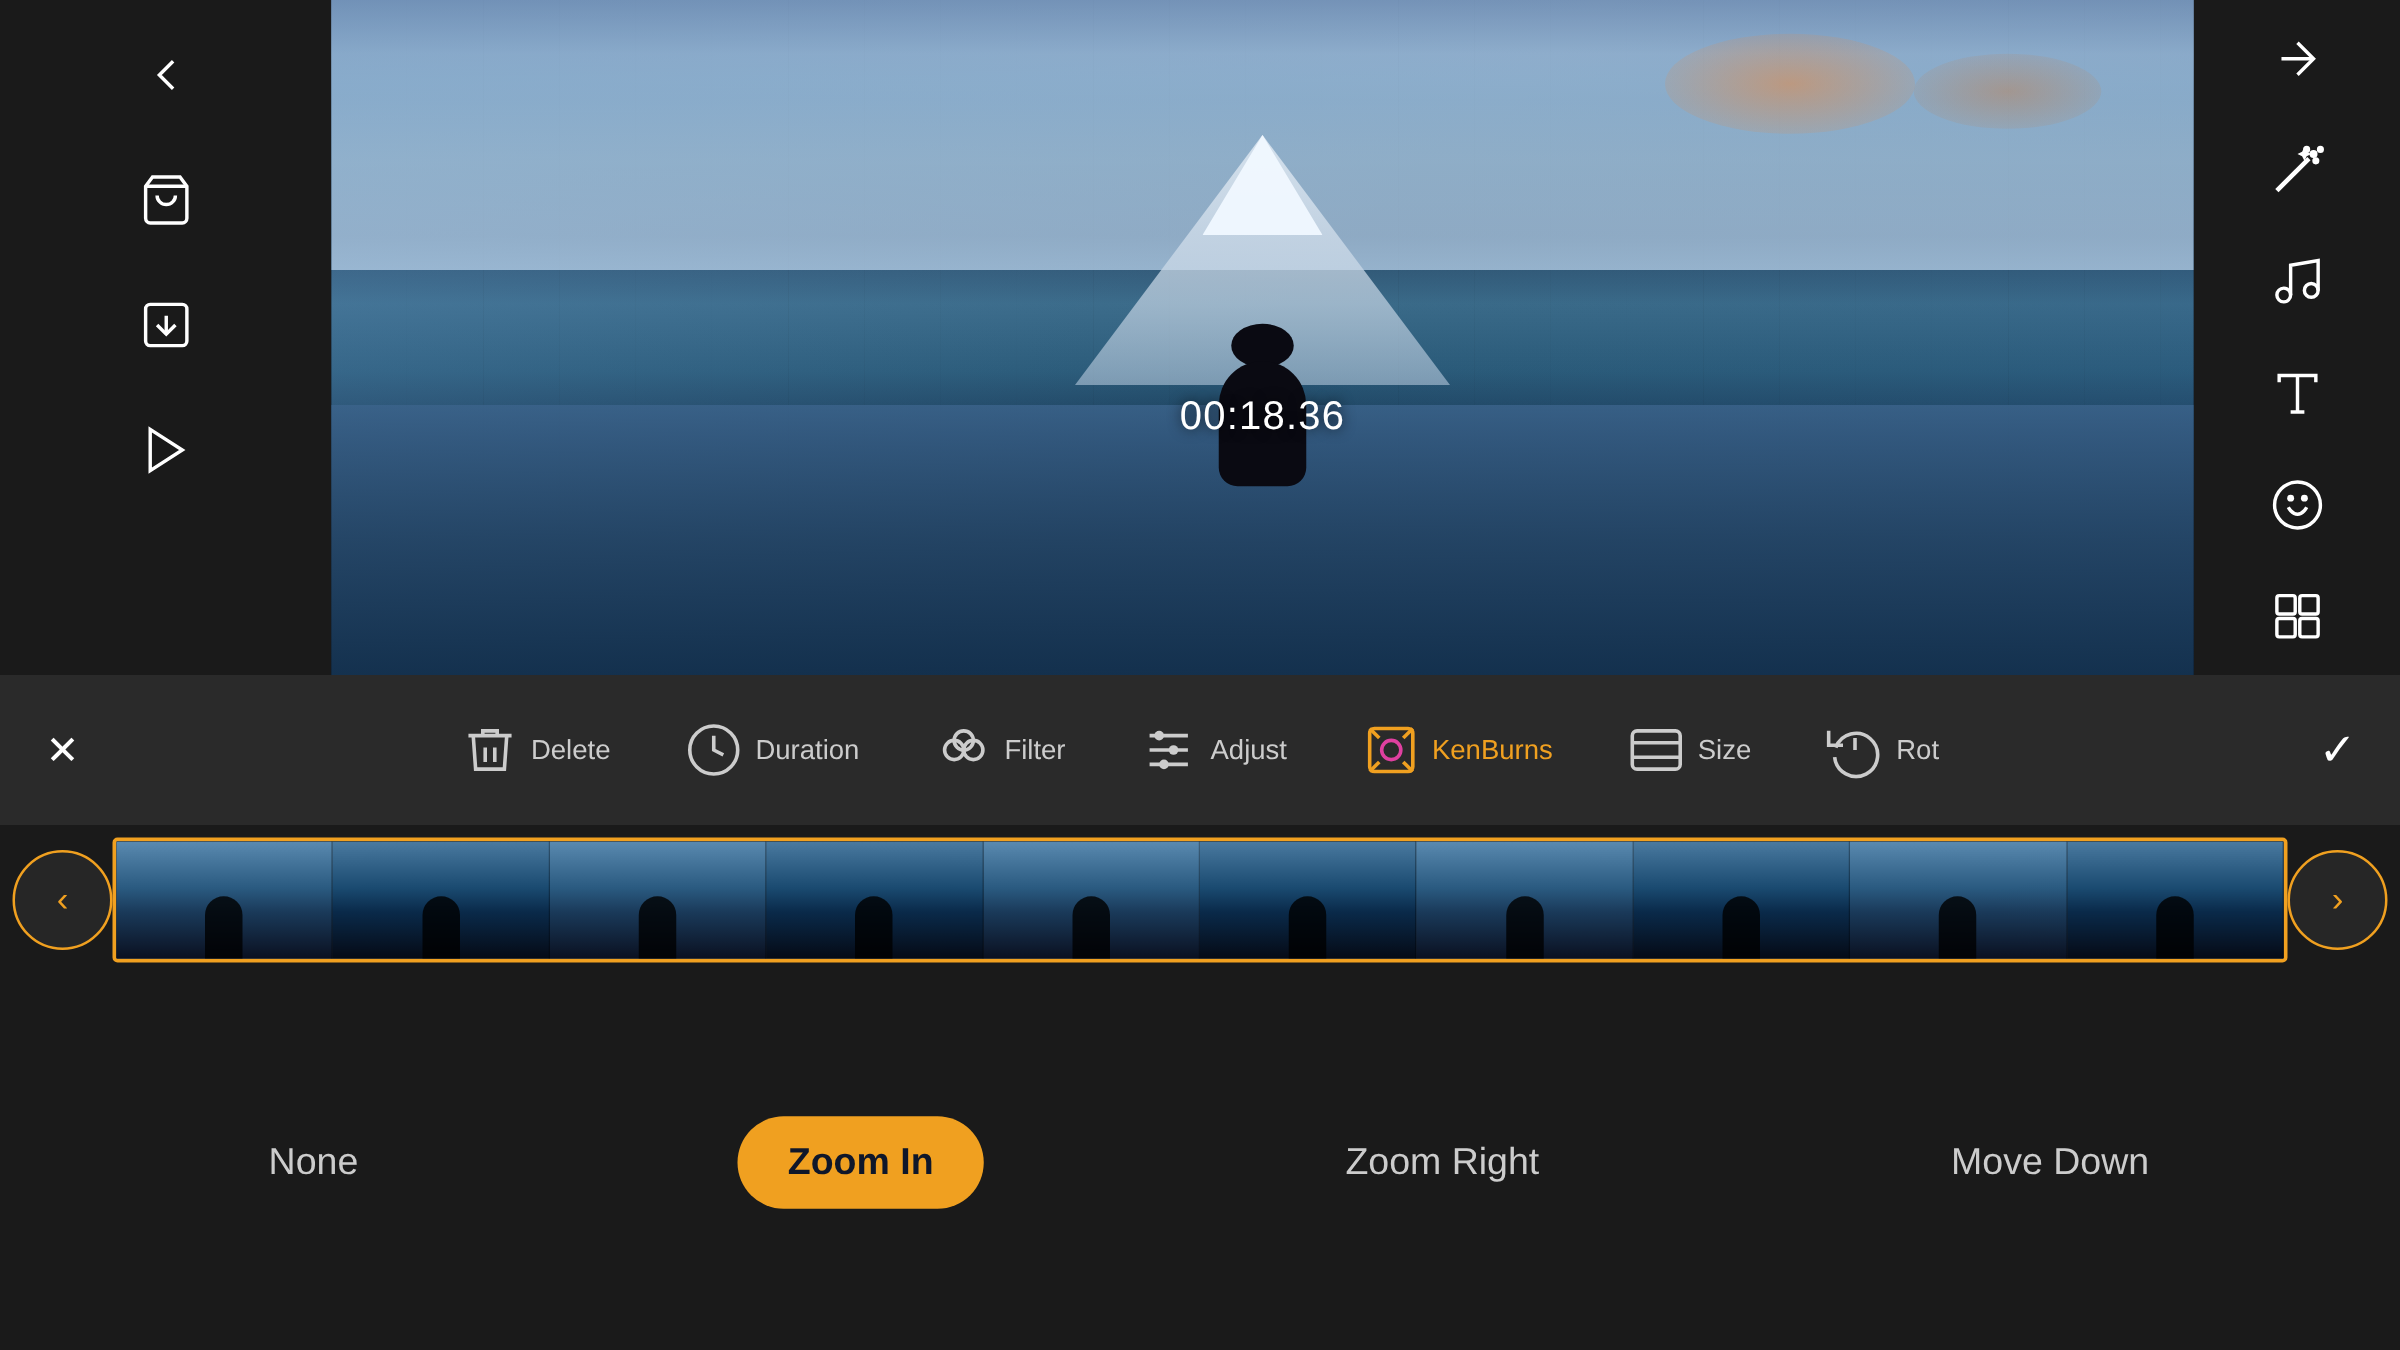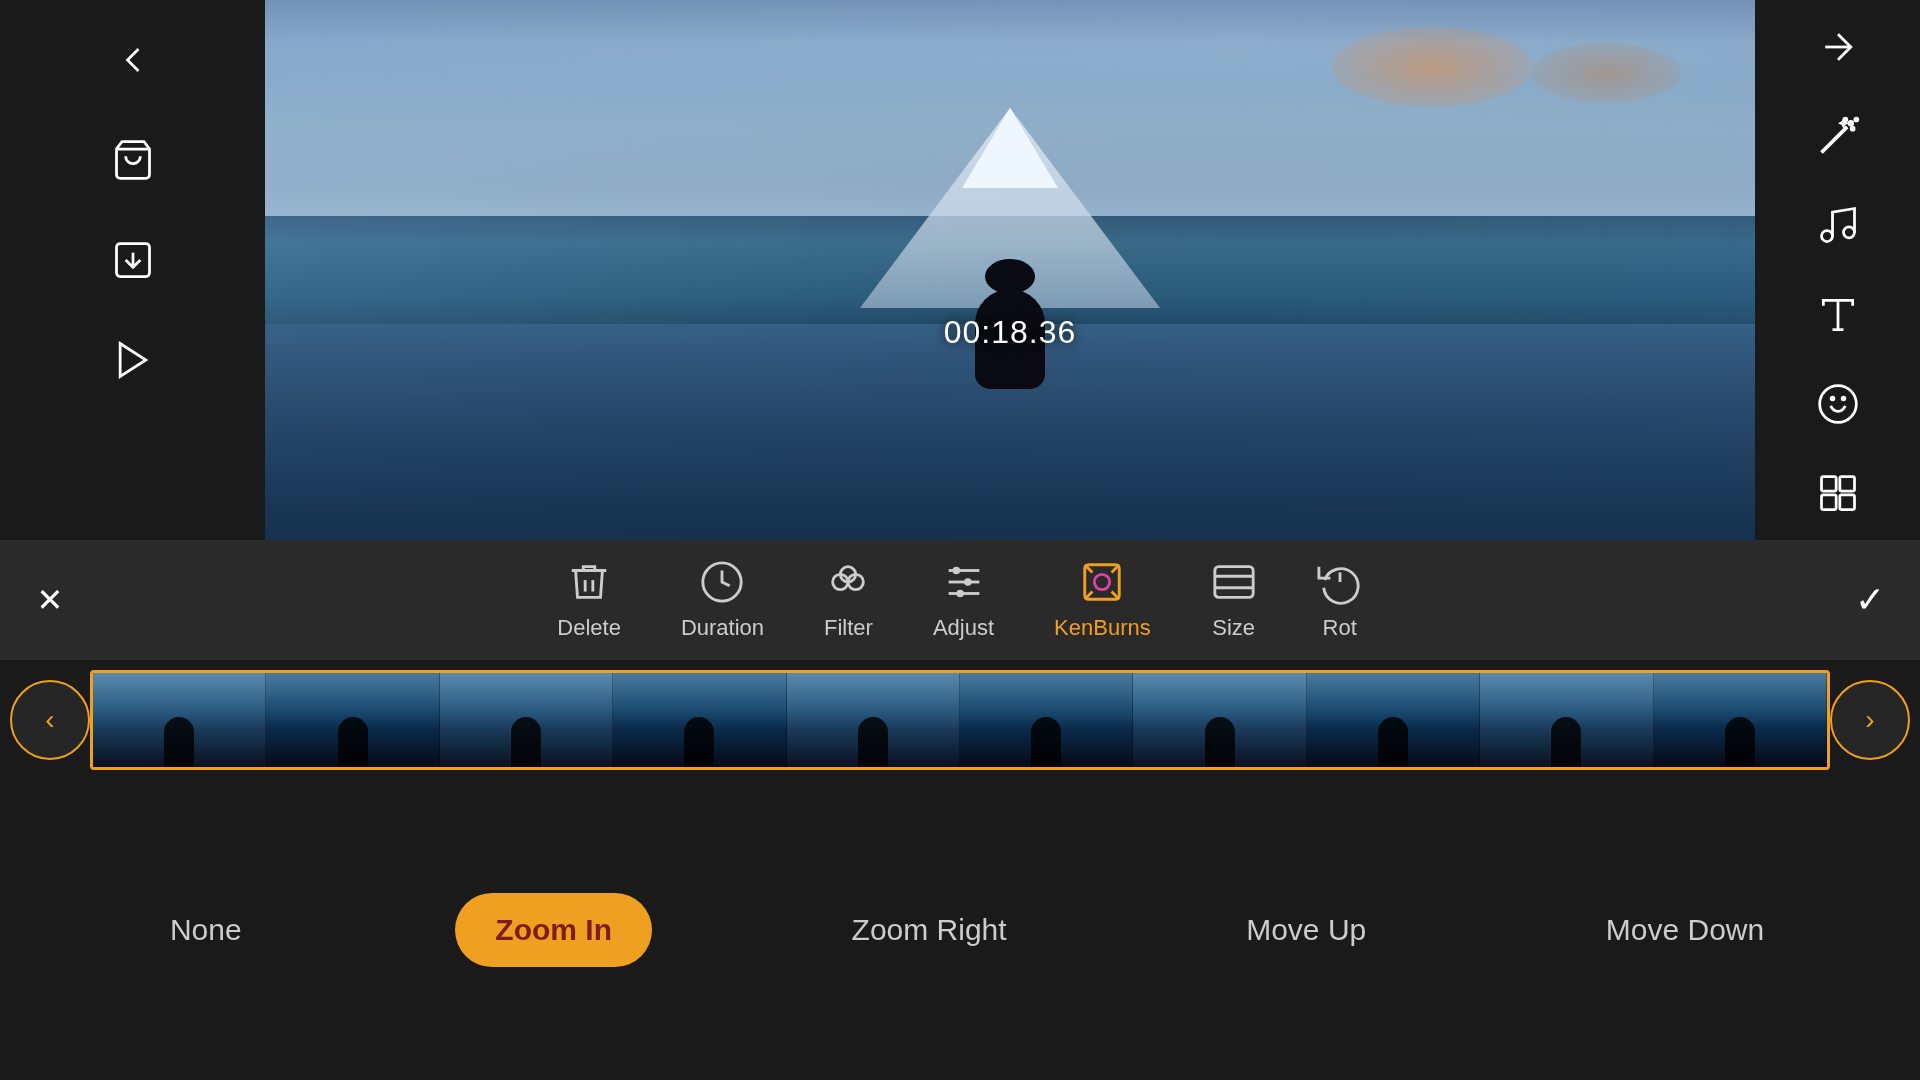--- a/index.html
+++ b/index.html
@@ -153,21 +153,20 @@
     .tools-list {
       display: flex;
       flex: 1;
       align-items: center;
       justify-content: center;
       gap: 60px;
     }
 
     .tool-item {
       display: flex;
-      flex-direction: column;
       align-items: center;
       gap: 10px;
       cursor: pointer;
       color: #cccccc;
     }
 
     .tool-item.active {
       color: #f0a020;
     }
 
@@ -298,21 +297,21 @@
       border-radius: 50px;
       cursor: pointer;
       font-size: 30px;
       font-weight: 500;
       color: #ffffff;
       min-width: 180px;
     }
 
     .option-item.active {
       background: #f0a020;
-      color: #7f1d1d;
+      color: #0f172a;
       font-weight: 600;
     }
 
     .option-item:not(.active) {
       color: #cccccc;
     }
   </style>
 </head>
 <body>
 
@@ -530,19 +529,16 @@
     <div class="option-item">
       <span>None</span>
     </div>
     <div class="option-item active">
       <span>Zoom In</span>
     </div>
     <div class="option-item">
       <span>Zoom Right</span>
     </div>
     <div class="option-item">
-      <span>Move Up</span>
-    </div>
-    <div class="option-item">
       <span>Move Down</span>
     </div>
   </div>
 </div>
 
 </body></html>

